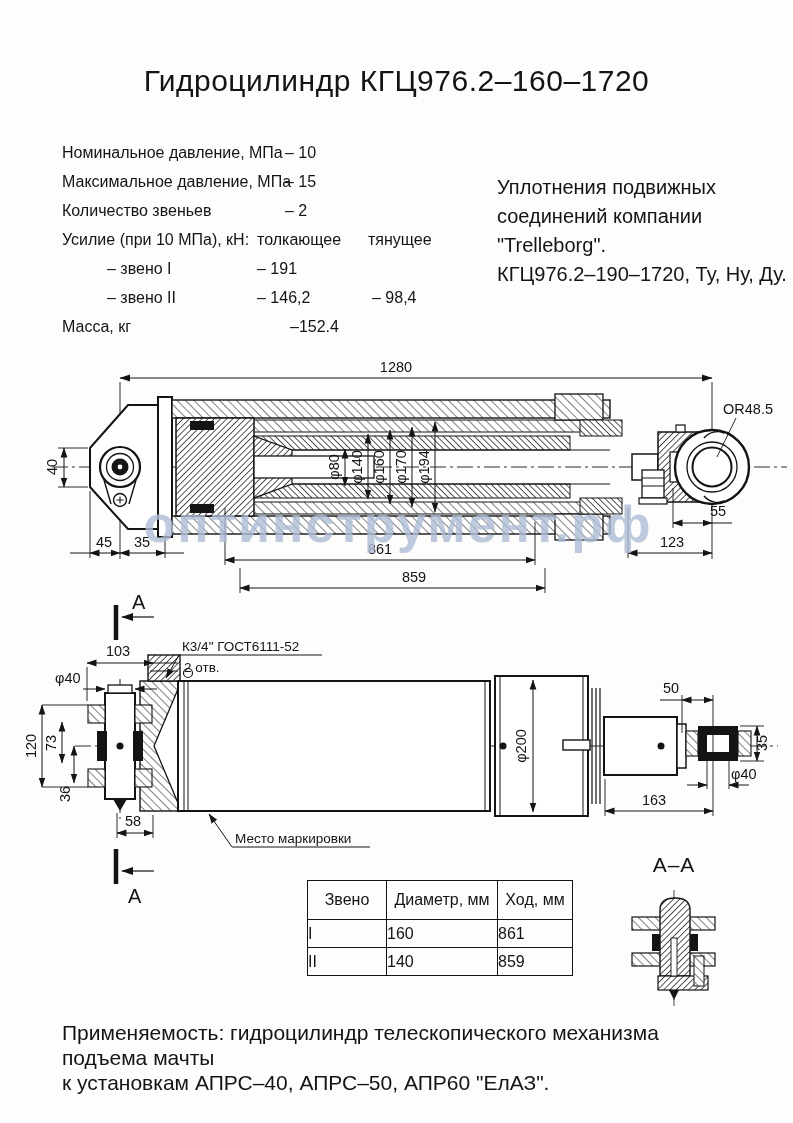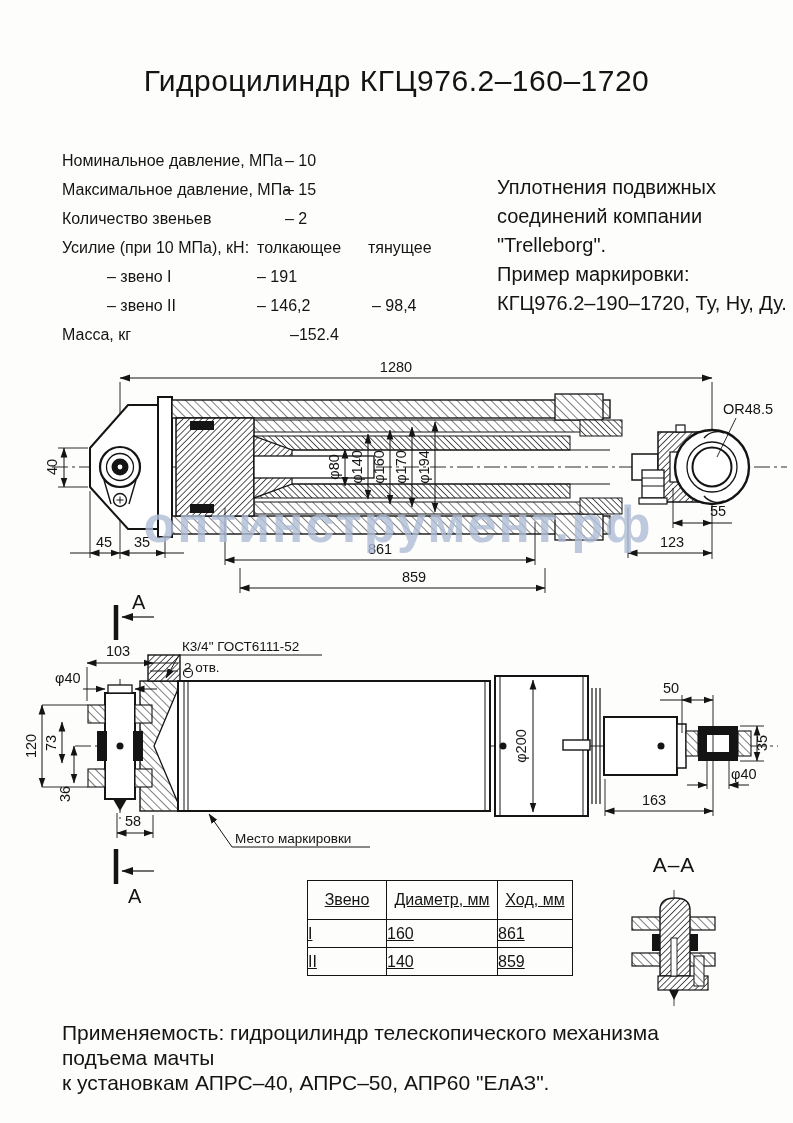--- a/index.html
+++ b/index.html
@@ -2,33 +2,33 @@
 <html><head>
 <meta charset="utf-8">
 <style>
   html,body{margin:0;padding:0;background:#e8e8e8;}
   .page{position:relative;width:793px;height:1123px;background:#fdfdfc;margin:0 auto;
         font-family:"Liberation Sans",sans-serif;color:#141414;overflow:hidden;}
   .title{position:absolute;top:64px;left:0;width:100%;text-align:center;
          font-size:30px;font-weight:400;letter-spacing:.5px;}
   .specs{position:absolute;left:62px;top:140px;width:430px;font-size:16px;}
   .spec-row{position:relative;height:29px;white-space:nowrap;}
-  .spec-row span{position:absolute;top:12px;}
+  .spec-row span{position:absolute;top:4px;}
   .l0{left:0;} .l45{left:45px;}
   .v223{left:223px;} .v195{left:195px;} .v306{left:306px;} .v310{left:310px;} .v220{left:220px;margin-left:8px;}
   .seals{position:absolute;left:497px;top:141px;width:290px;font-size:20px;line-height:29px;margin-top:32px;}
   .application{position:absolute;left:62px;top:1020px;width:620px;font-size:21px;line-height:25px;}
   svg{position:absolute;overflow:visible;}
   svg text{font-family:"Liberation Sans",sans-serif;fill:#141414;font-size:14.5px;}
   .wm{font-size:52px;font-weight:bold;fill:#afbdd6;opacity:.8;letter-spacing:2px;}
   .lbl-a{font-size:20px;}
   .lbl-aa{font-size:21px;letter-spacing:1px;}
   .small-lbl{font-size:13.5px;}
   table.str{position:absolute;left:307px;top:880px;border-collapse:collapse;font-size:16px;}
-  table.str td,table.str th{border:1.6px solid #141414;font-weight:normal;padding:0;text-decoration:underline;}
+  table.str td,table.str th{border:1.6px solid #141414;font-weight:normal;padding:0;}
   table.str th{height:38px;}
   table.str td{height:27px;}
   .w1{width:78px;} .w2{width:110px;} .w3{width:74px;}
   .fr{height:30px;}
 </style>
 </head>
 <body>
 
 <div class="page">
 
@@ -63,21 +63,20 @@
       </div>
     <div class="spec-row">
         <span class="l0">Масса, кг</span>
         <span class="v220">–152.4</span>
       </div>
   </div>
 
   <div class="seals">
     <div>Уплотнения подвижных</div>
     <div>соединений компании "Trelleborg".</div>
-    <div>Пример маркировки:</div>
     <div>КГЦ976.2–190–1720, Ту, Ну, Ду.</div>
   </div>
 
   <svg style="left:40px;top:356px;" width="753" height="255" viewBox="0 0 753 255">
     <defs>
       <marker id="arT" viewBox="0 0 10 10" refX="9.5" refY="5" markerWidth="10" markerHeight="10" orient="auto-start-reverse">
           <path d="M0,1.6 L10,5 L0,8.4 Z" fill="#141414"></path>
         </marker>
       <pattern id="hA" width="6" height="6" patternUnits="userSpaceOnUse" patternTransform="rotate(45)">
           <rect width="6" height="6" fill="#fff"></rect>

